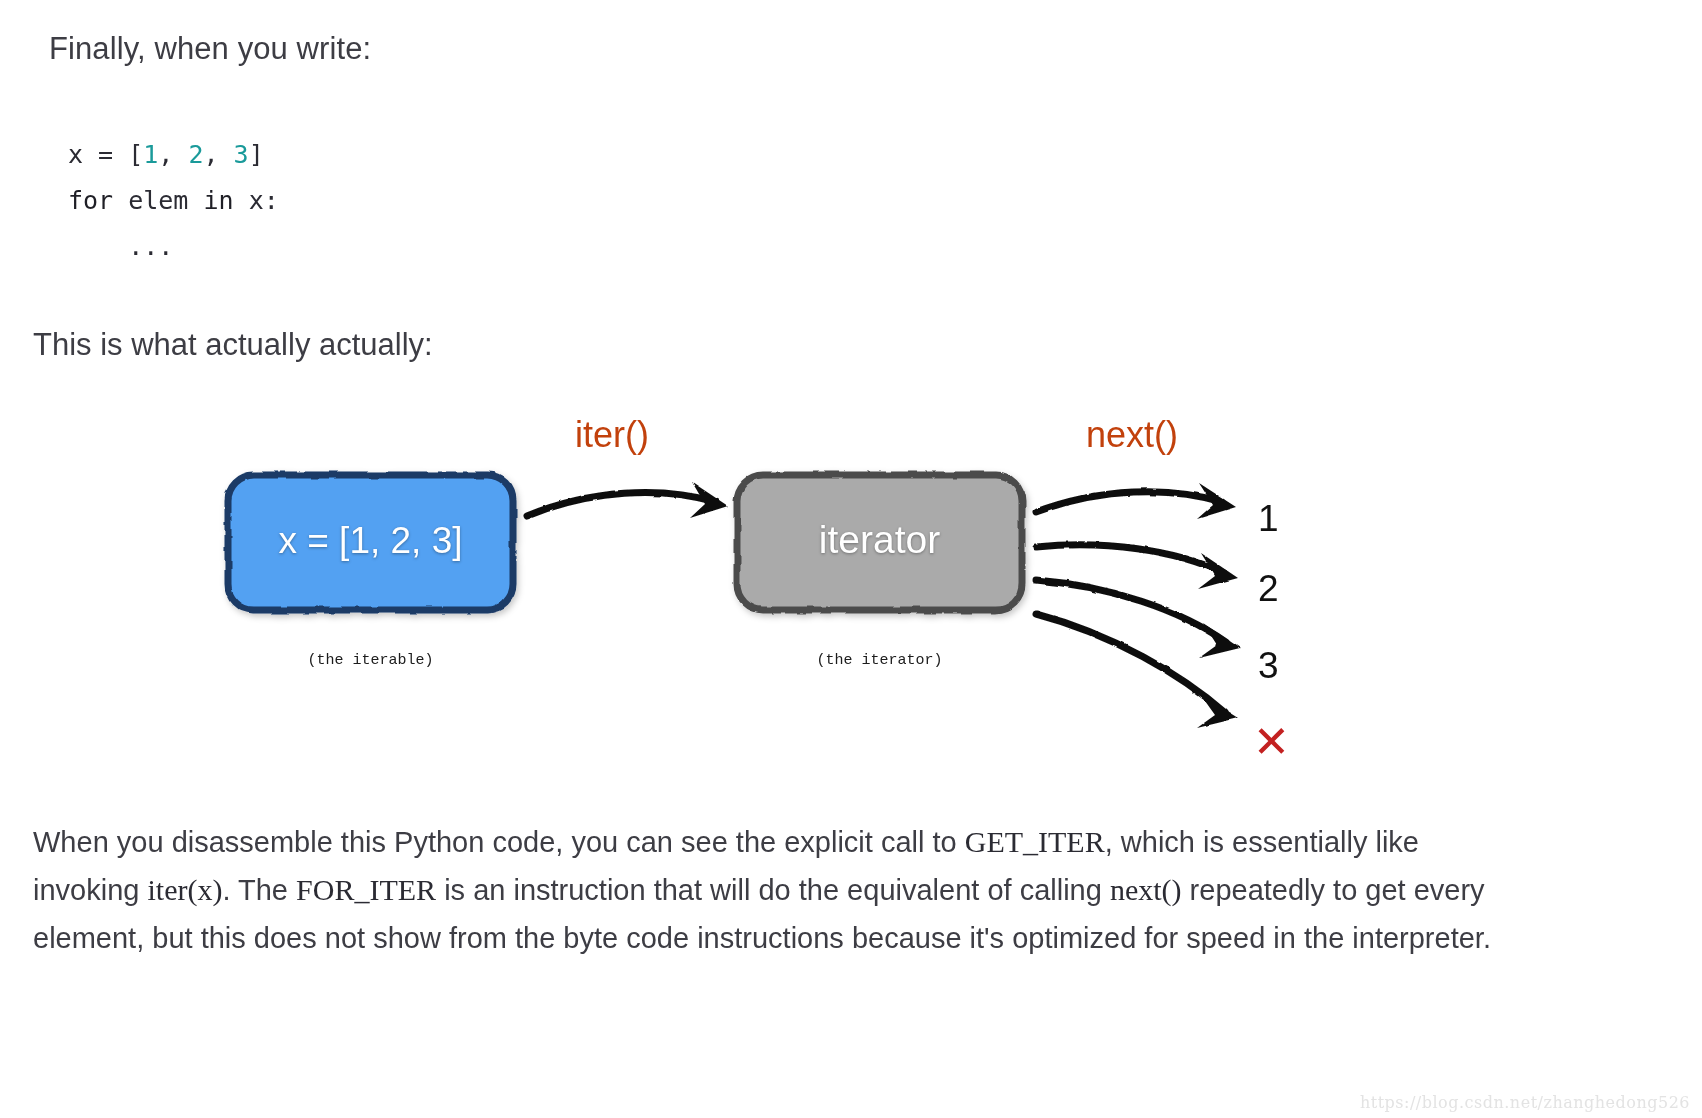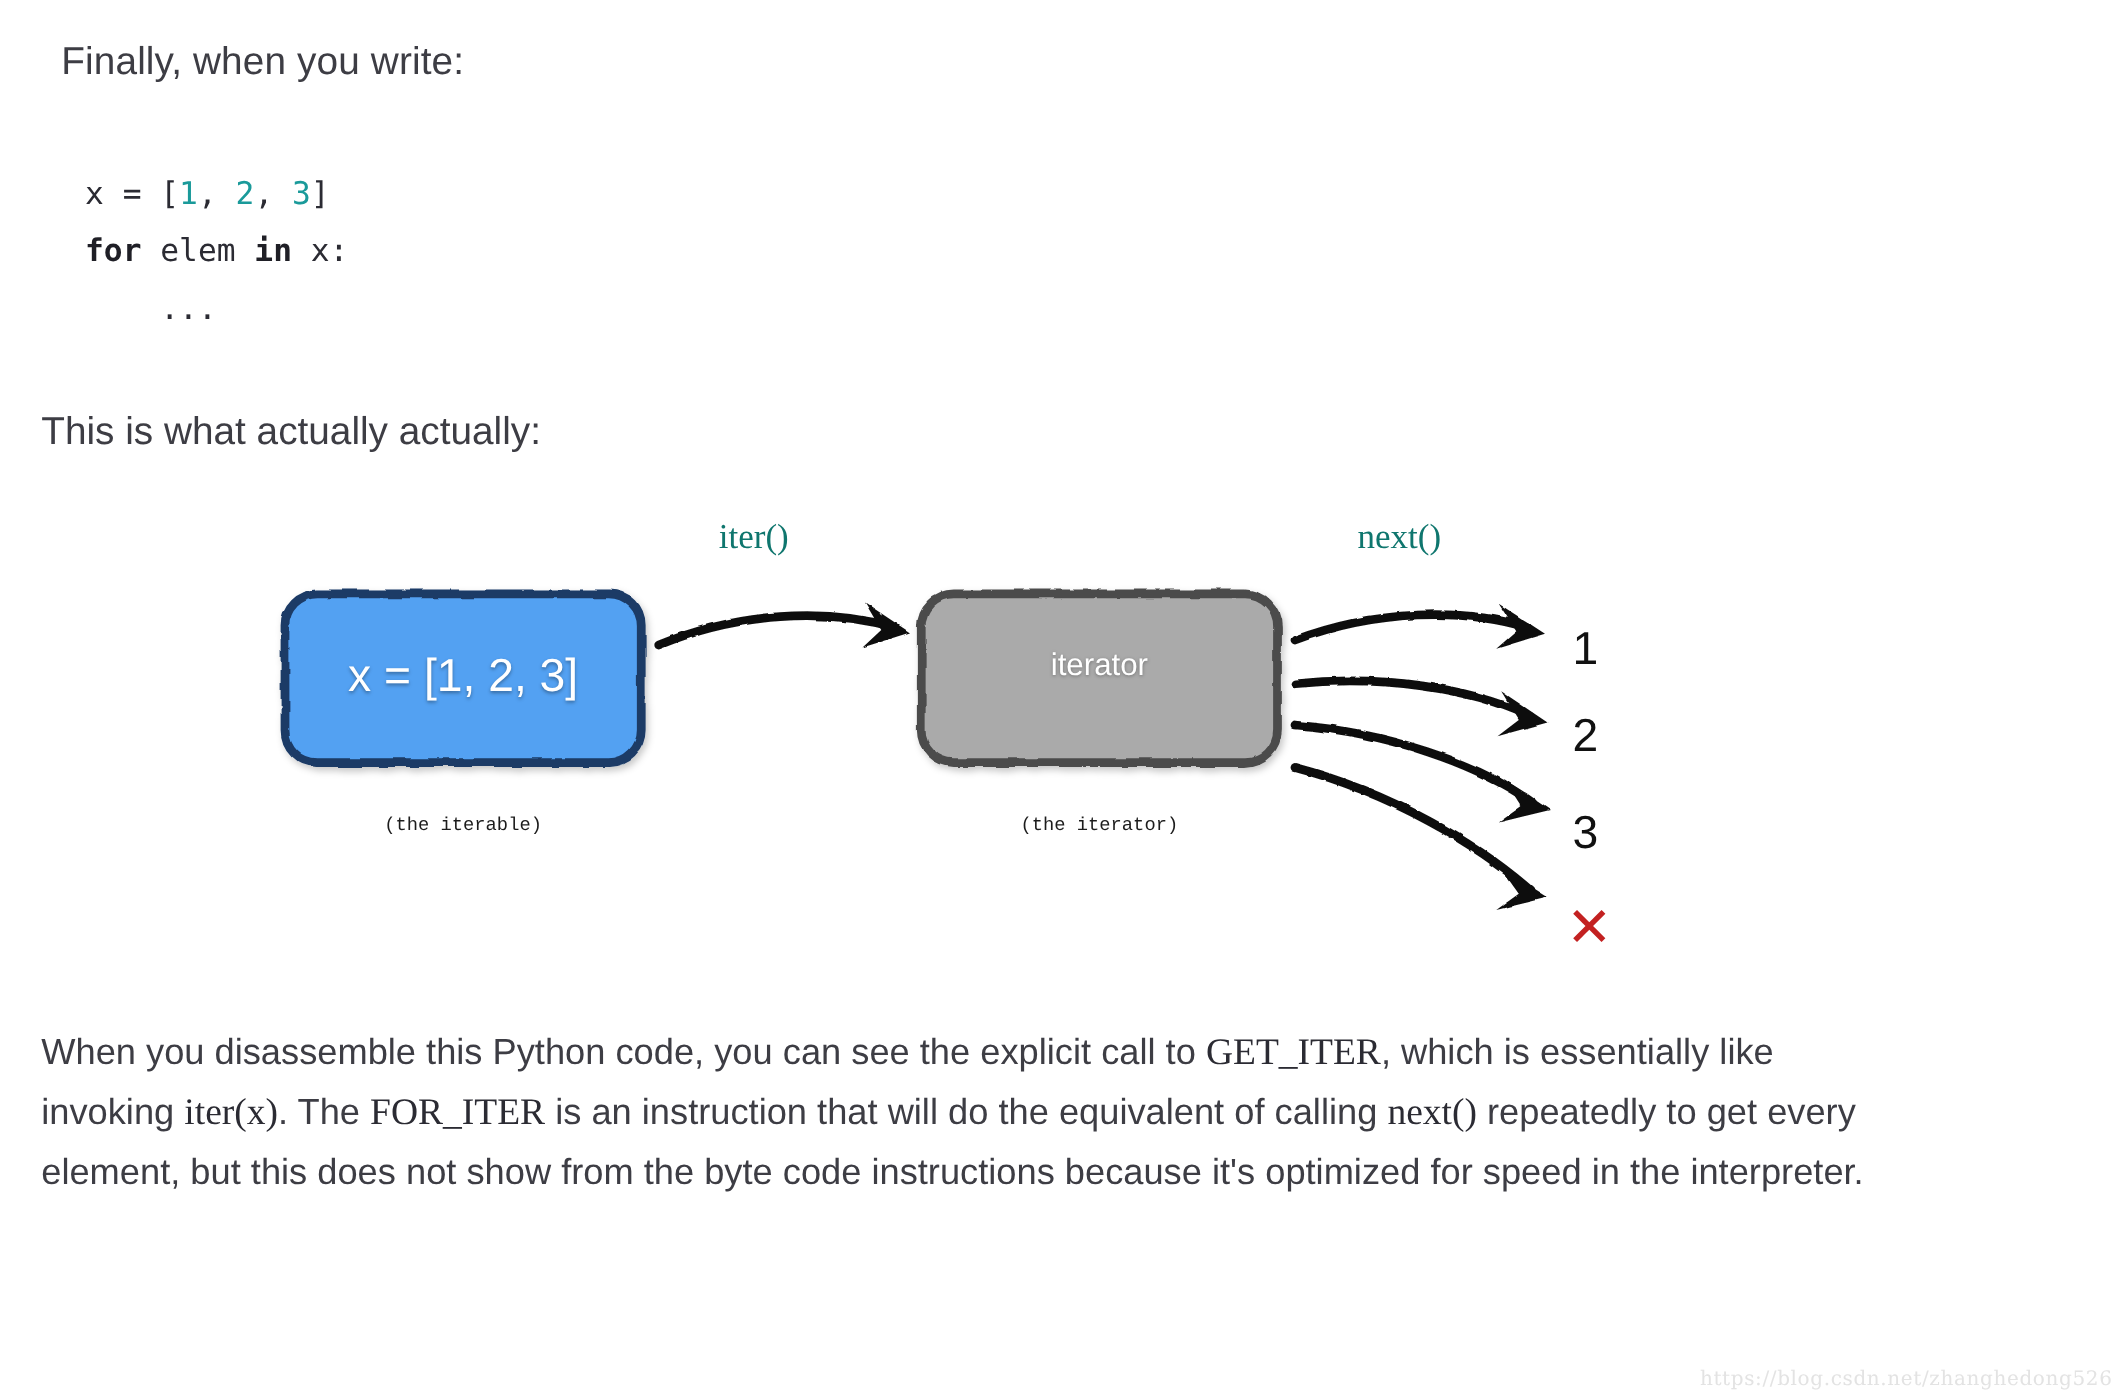--- a/index.html
+++ b/index.html
@@ -34,21 +34,21 @@
     left: 68px;
     top: 132px;
     font-family: "DejaVu Sans Mono", "Liberation Mono", monospace;
     font-size: 25px;
     line-height: 46px;
     white-space: pre;
     color: #2b2b33;
   }
   .code-line { display: block; }
   .tok-num { color: #1a9a9a; }
-  .tok-kw  { font-weight: bold; color: #1f1f26; }
+  .tok-kw  { font-weight: normal; color: #1f1f26; }
   .tok-plain { color: #2b2b33; }
 
   
   .happens-text {
     position: absolute;
     left: 33px;
     top: 326px;
     font-size: 31px;
     line-height: 1.2;
     color: #3d3d44;
@@ -77,42 +77,42 @@
   #iterable-box-text {
     left: 228px;
     top: 520px;
     width: 285px;
     font-size: 37px;
   }
   #iterator-box-text {
     left: 737px;
     top: 518px;
     width: 285px;
-    font-size: 25px;
+    font-size: 39px;
   }
 
   
   .caption {
     position: absolute;
     font-size: 15px;
     color: #1c1c1c;
     text-align: center;
     white-space: nowrap;
     font-family: Liberation Mono, monospace;
   }
   #caption-iterable { left: 228px; top: 652px; width: 285px; }
   #caption-iterator { left: 737px; top: 652px; width: 285px; }
 
   
   .arrow-label {
     position: absolute;
-    font-size: 28px;
-    color: #0f766e;
-    white-space: nowrap;
-    font-family: Liberation Serif, serif;
+    font-size: 36px;
+    color: #c2410c;
+    white-space: nowrap;
+    font-family: Liberation Sans, sans-serif;
   }
   #label-iter { left: 575px; top: 414px; }
   #label-next { left: 1086px; top: 414px; }
 
   
   .emitted {
     position: absolute;
     font-size: 37px;
     color: #111111;
     font-family: "Liberation Sans", sans-serif;

